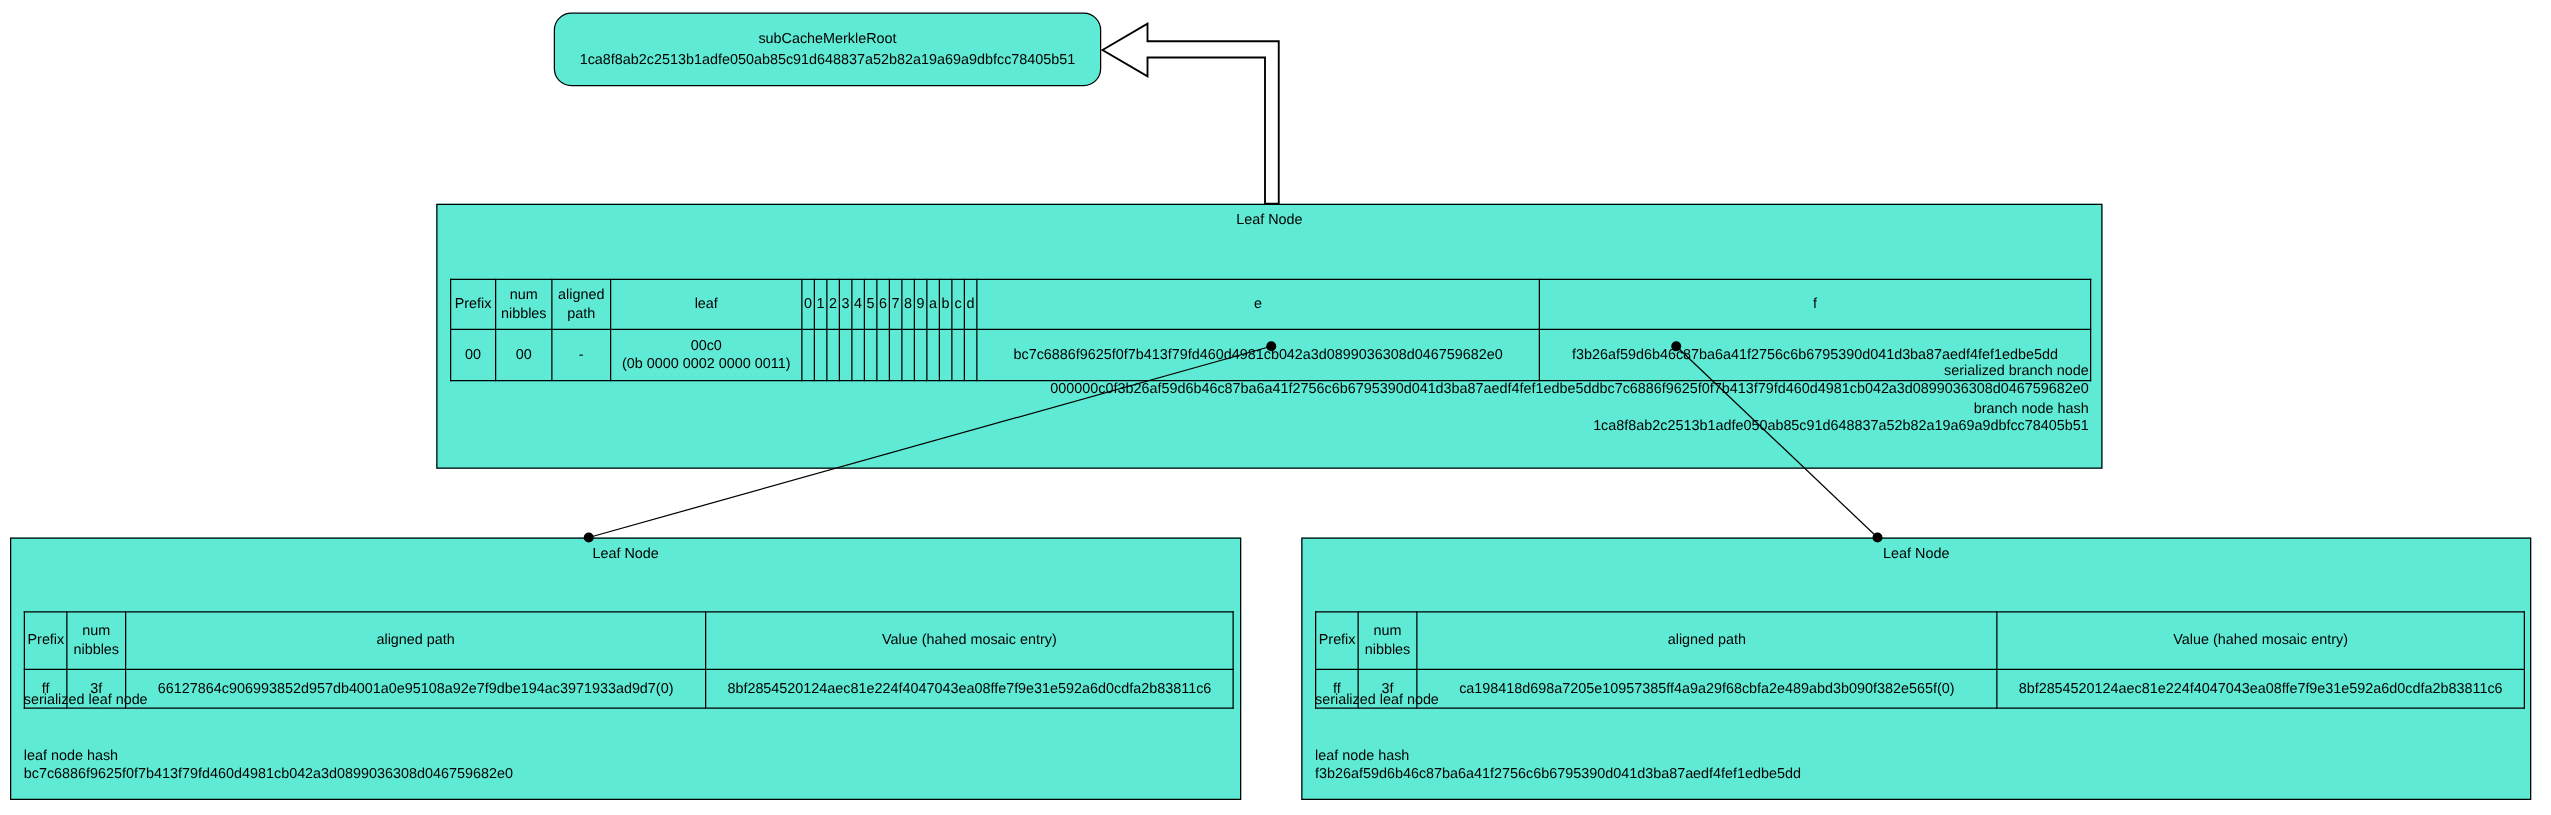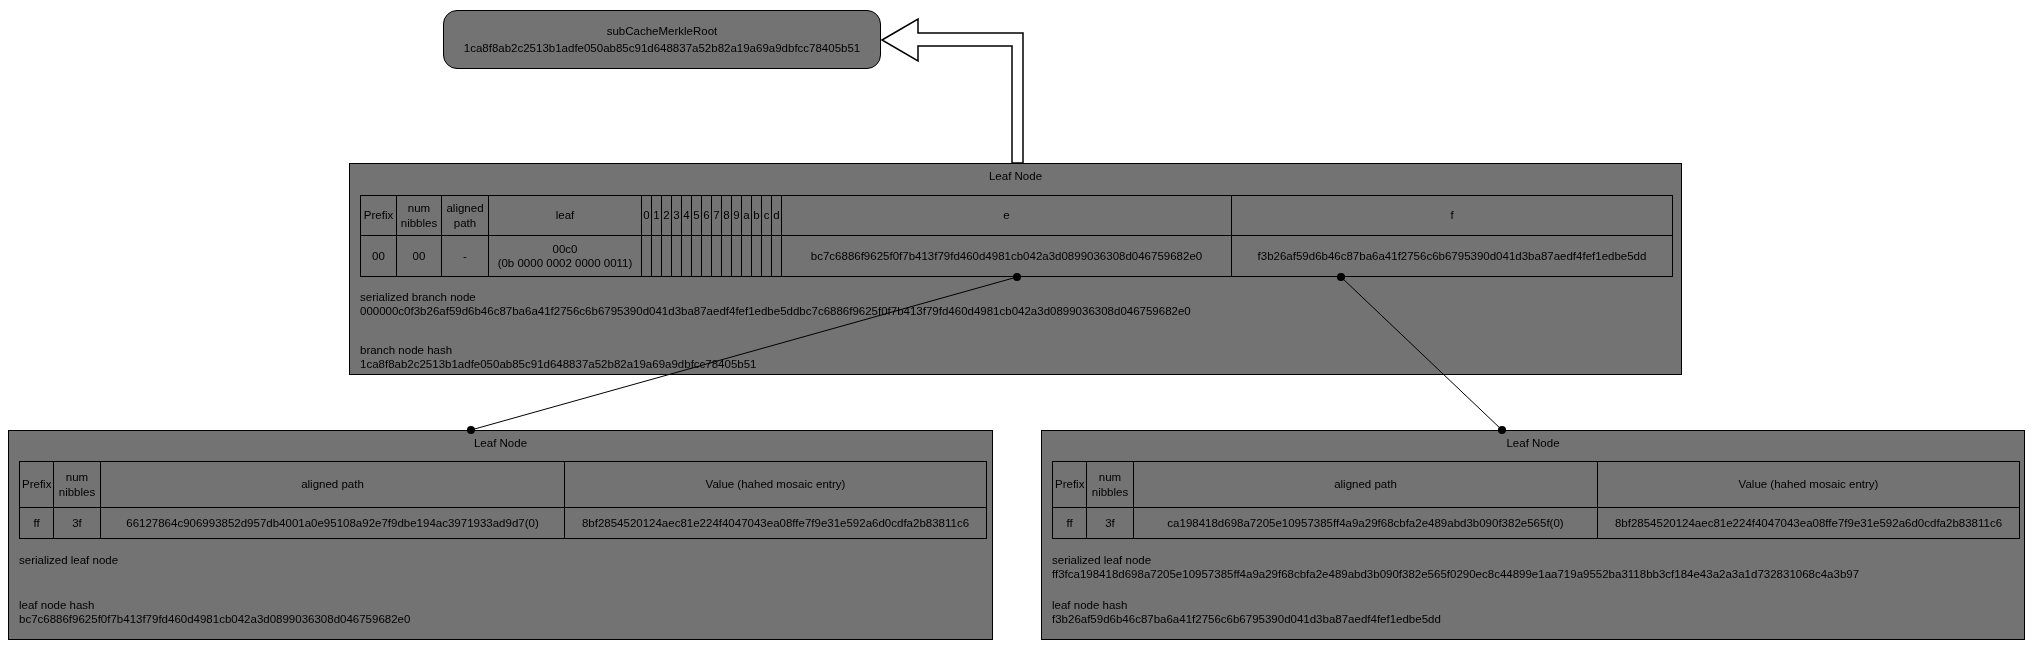--- a/index.html
+++ b/index.html
@@ -8,21 +8,21 @@
     width: 2041px;
     height: 652px;
     background: #ffffff;
     font-family: "Liberation Sans", sans-serif;
     color: #000000;
     font-size: 11.5px;
     overflow: hidden;
   }
   .node-box {
     position: absolute;
-    background: #737373;
+    background: #5eead4;
     border: 1.5px solid #000000;
     box-sizing: border-box;
   }
   .rounded {
     border-radius: 14px;
     display: flex;
     flex-direction: column;
     align-items: center;
     justify-content: center;
     line-height: 1.45;
@@ -34,20 +34,21 @@
     left: 0;
     width: 100%;
     text-align: center;
   }
   table.grid {
     position: absolute;
     border-collapse: collapse;
     table-layout: fixed;
     font-size: 11.5px;
     color: #000000;
+    margin-top: 28px;
   }
   table.grid td {
     border: 1px solid #000000;
     text-align: center;
     vertical-align: middle;
     padding: 0 2px;
     overflow: hidden;
     line-height: 1.25;
   }
   .text-block {
@@ -144,25 +145,25 @@
         <td></td>
         <td></td>
         <td></td>
         <td></td>
         <td>bc7c6886f9625f0f7b413f79fd460d4981cb042a3d0899036308d046759682e0</td>
         <td>f3b26af59d6b46c87ba6a41f2756c6b6795390d041d3ba87aedf4fef1edbe5dd</td>
       </tr>
     </tbody>
       </table>
 
-    <div class="text-block" style="top:126px;">
+    <div class="text-block" style="top:126px;text-align:right;">
       <div>serialized branch node</div>
       <div>000000c0f3b26af59d6b46c87ba6a41f2756c6b6795390d041d3ba87aedf4fef1edbe5ddbc7c6886f9625f0f7b413f79fd460d4981cb042a3d0899036308d046759682e0</div>
     </div>
-    <div class="text-block" style="top:179px;">
+    <div class="text-block" style="top:156px;text-align:right;">
       <div>branch node hash</div>
       <div>1ca8f8ab2c2513b1adfe050ab85c91d648837a52b82a19a69a9dbfcc78405b51</div>
     </div>
   </div>
 
   <div class="node-box" style="left:8px; top:430px; width:985px; height:210px;">
     <div class="box-title">Leaf Node</div>
 
     <table class="grid" style="left:10px; top:30px; width:967px;">
       <colgroup>
@@ -217,21 +218,20 @@
         <td>ff</td>
         <td>3f</td>
         <td>ca198418d698a7205e10957385ff4a9a29f68cbfa2e489abd3b090f382e565f(0)</td>
         <td>8bf2854520124aec81e224f4047043ea08ffe7f9e31e592a6d0cdfa2b83811c6</td>
       </tr>
     </tbody>
       </table>
 
     <div class="text-block" style="top:122px;">
       <div>serialized leaf node</div>
-      <div>ff3fca198418d698a7205e10957385ff4a9a29f68cbfa2e489abd3b090f382e565f0290ec8c44899e1aa719a9552ba3118bb3cf184e43a2a3a1d732831068c4a3b97</div>
     </div>
     <div class="text-block" style="top:167px;">
       <div>leaf node hash</div>
       <div>f3b26af59d6b46c87ba6a41f2756c6b6795390d041d3ba87aedf4fef1edbe5dd</div>
     </div>
   </div>
 
   <svg class="svg-overlay" width="2041" height="652" viewBox="0 0 2041 652">
 
     <path d="M 882,40 L 918,19 L 918,33 L 1023,33 L 1023,163 L 1012,163 L 1012,46 L 918,46 L 918,61 Z" fill="#ffffff" stroke="#000000" stroke-width="1.5" stroke-linejoin="miter"></path>

